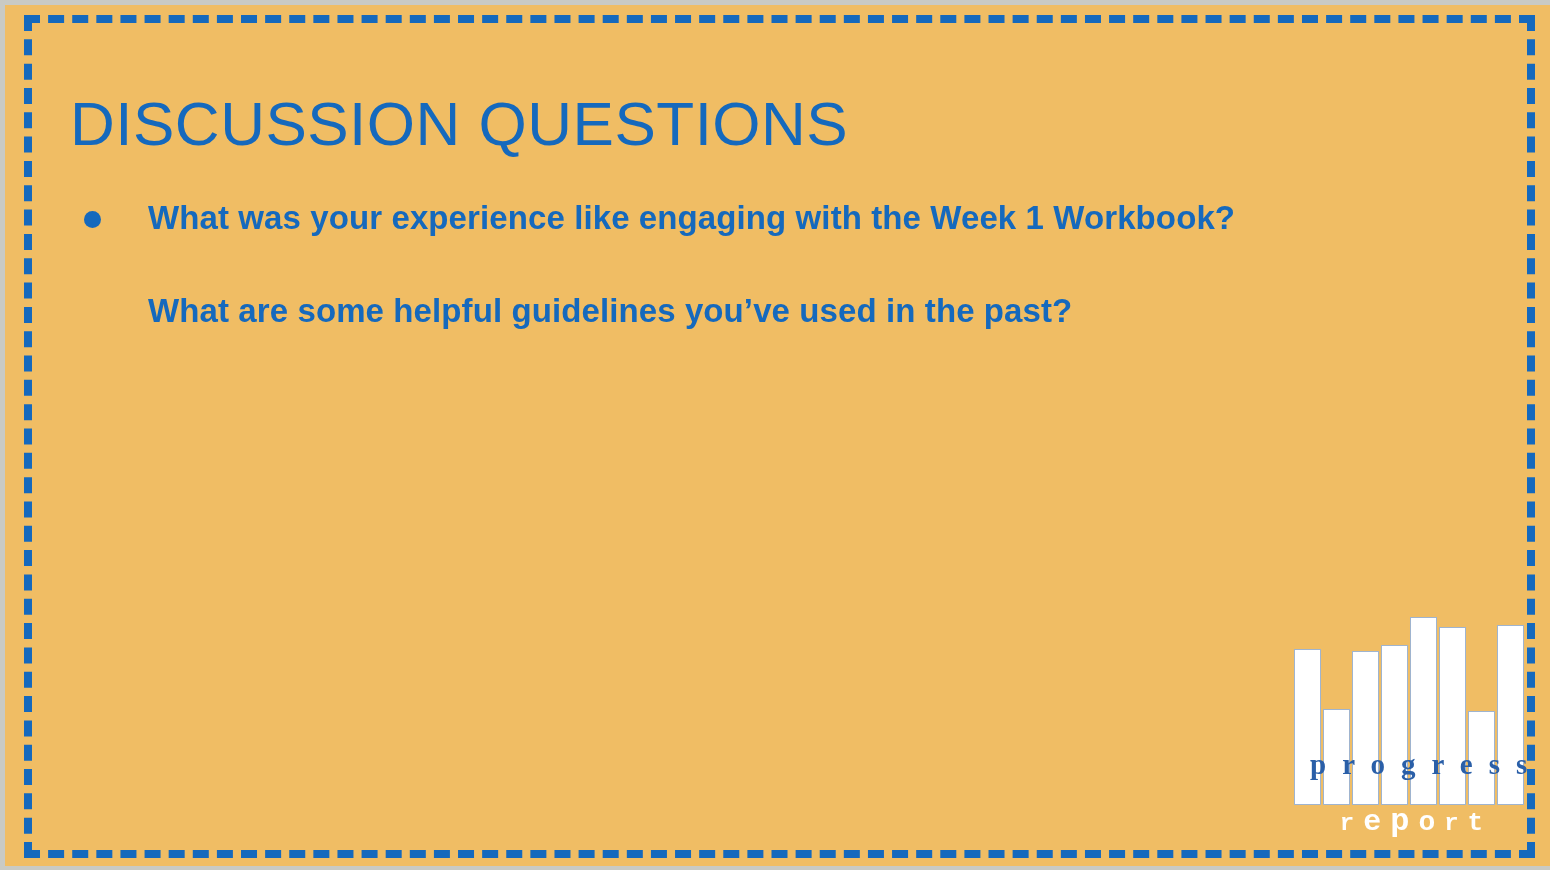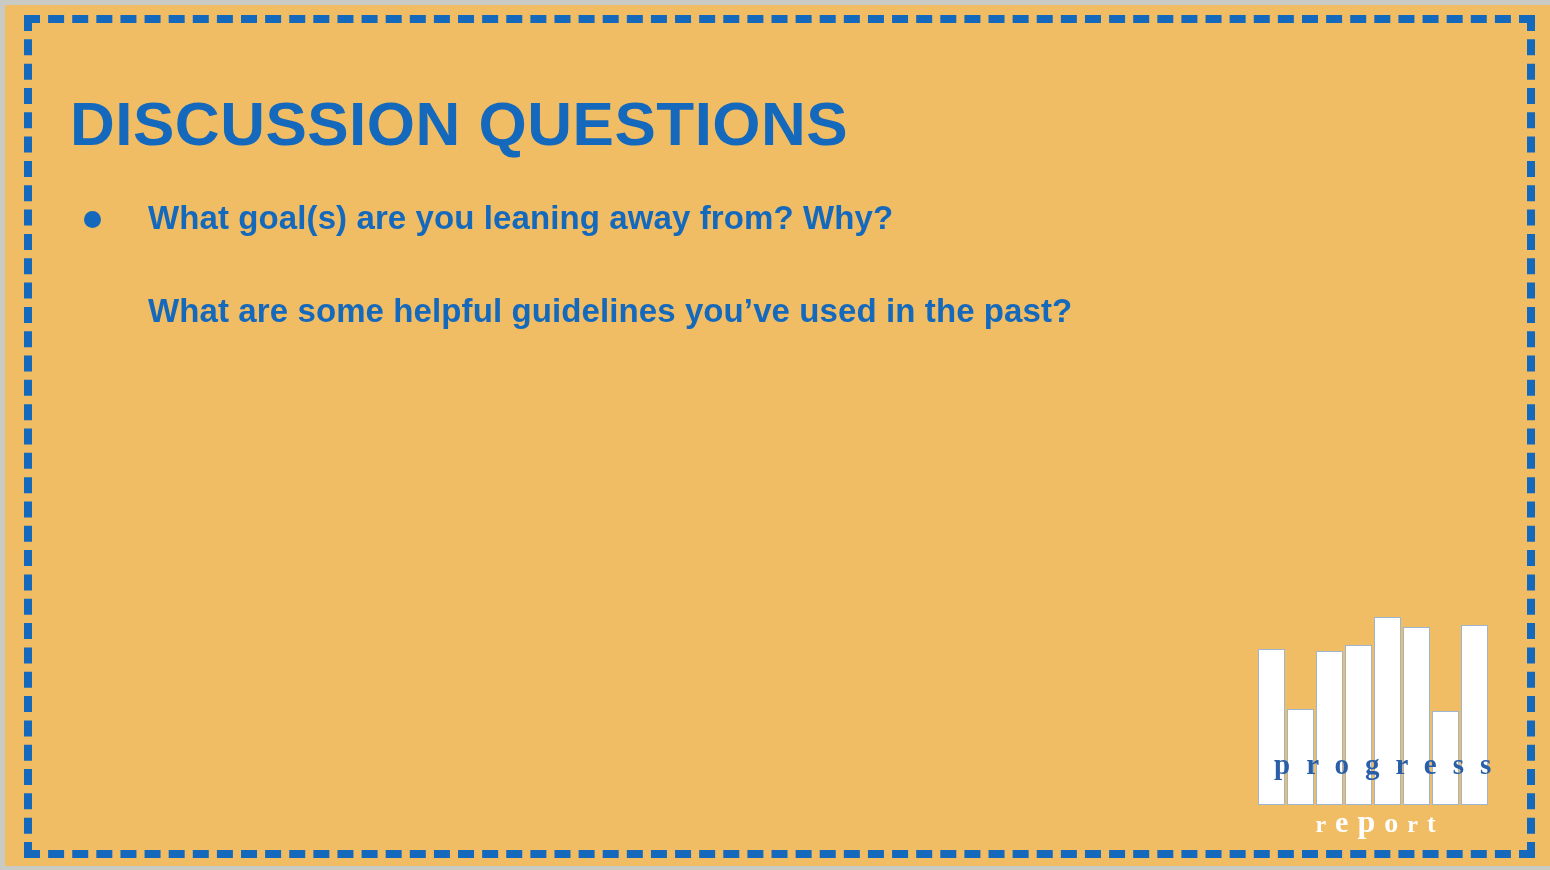--- a/index.html
+++ b/index.html
@@ -55,21 +55,21 @@
     position: absolute;
     left: 0; top: 0;
     width: 1550px; height: 870px;
   }
 
   .slide-title {
     position: absolute;
     left: 70px;
     top: 88px;
     font-size: 62px;
-    font-weight: bold;
+    font-weight: normal;
     letter-spacing: 0.5px;
     color: #1569bd;
     font-family: "Liberation Sans", sans-serif;
     white-space: nowrap;
   }
 
   .bullet-list {
     position: absolute;
     left: 70px;
     top: 198px;
@@ -110,21 +110,21 @@
     font-weight: bold;
     color: #1569bd;
     line-height: 1.2;
     letter-spacing: 0.1px;
     white-space: nowrap;
   }
 
   
   .progress-logo {
     position: absolute;
-    left: 1258px;
+    left: 1294px;
     top: 605px;
     width: 235px;
     height: 245px;
   }
   .logo-chart {
     position: absolute;
     left: 0;
     top: 0;
     width: 235px;
     height: 200px;
@@ -150,21 +150,21 @@
     letter-spacing: 16px;
     text-indent: 16px;
     pointer-events: none;
   }
   .logo-subword {
     position: absolute;
     left: 0;
     top: 198px;
     width: 235px;
     text-align: center;
-    font-family: Liberation Serif, serif;
+    font-family: Liberation Mono, monospace;
     font-weight: bold;
     font-size: 28px;
     color: #ffffff;
     letter-spacing: 9px;
     text-indent: 9px;
   }
   .logo-subword span:nth-child(1) { font-size: 24px; }
   .logo-subword span:nth-child(2) { font-size: 30px; }
   .logo-subword span:nth-child(3) { font-size: 32px; }
   .logo-subword span:nth-child(4) { font-size: 28px; }
@@ -181,28 +181,28 @@
   <div class="edge-strip-bottom"></div>
 
   <div class="dashed-frame"></div>
 
   <div class="content">
 
     <div class="slide-title">DISCUSSION QUESTIONS</div>
 
     <div class="bullet-list">
 
-
-
       <div class="bullet-row">
         <span class="bullet-marker">
             <span class="dot"></span>
           </span>
-        <span class="bullet-text">What goal(s) are you leaning away from? Why?</span>
-      </div>
+        <span class="bullet-text">What was your experience like engaging with the Week 1 Workbook?</span>
+      </div>
+
+
 
 
       <div class="bullet-row">
         <span class="bullet-marker blank">
             <span class="dot"></span>
           </span>
         <span class="bullet-text">What are some helpful guidelines you’ve used in the past?</span>
       </div>
 
     </div>

